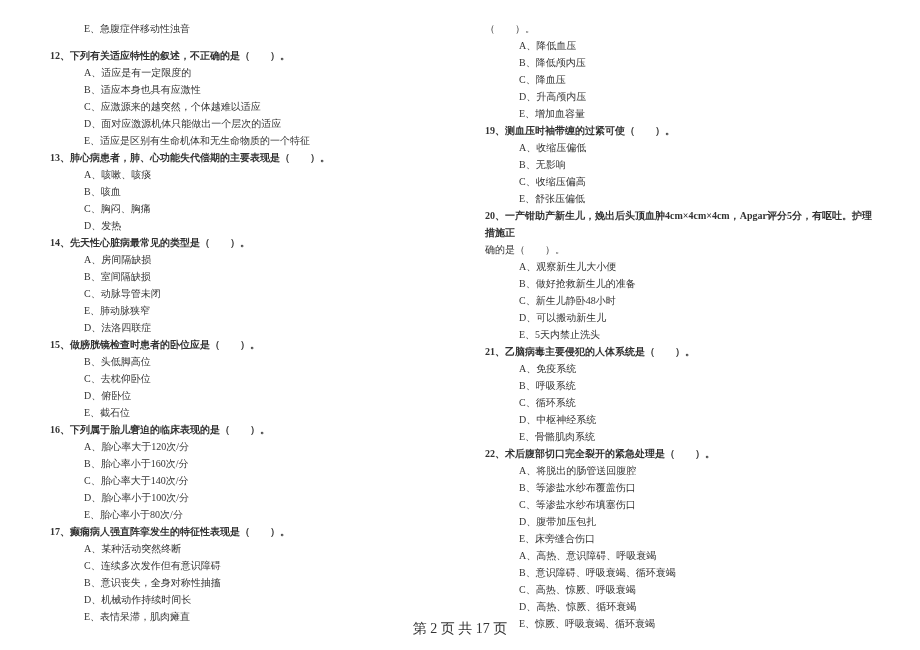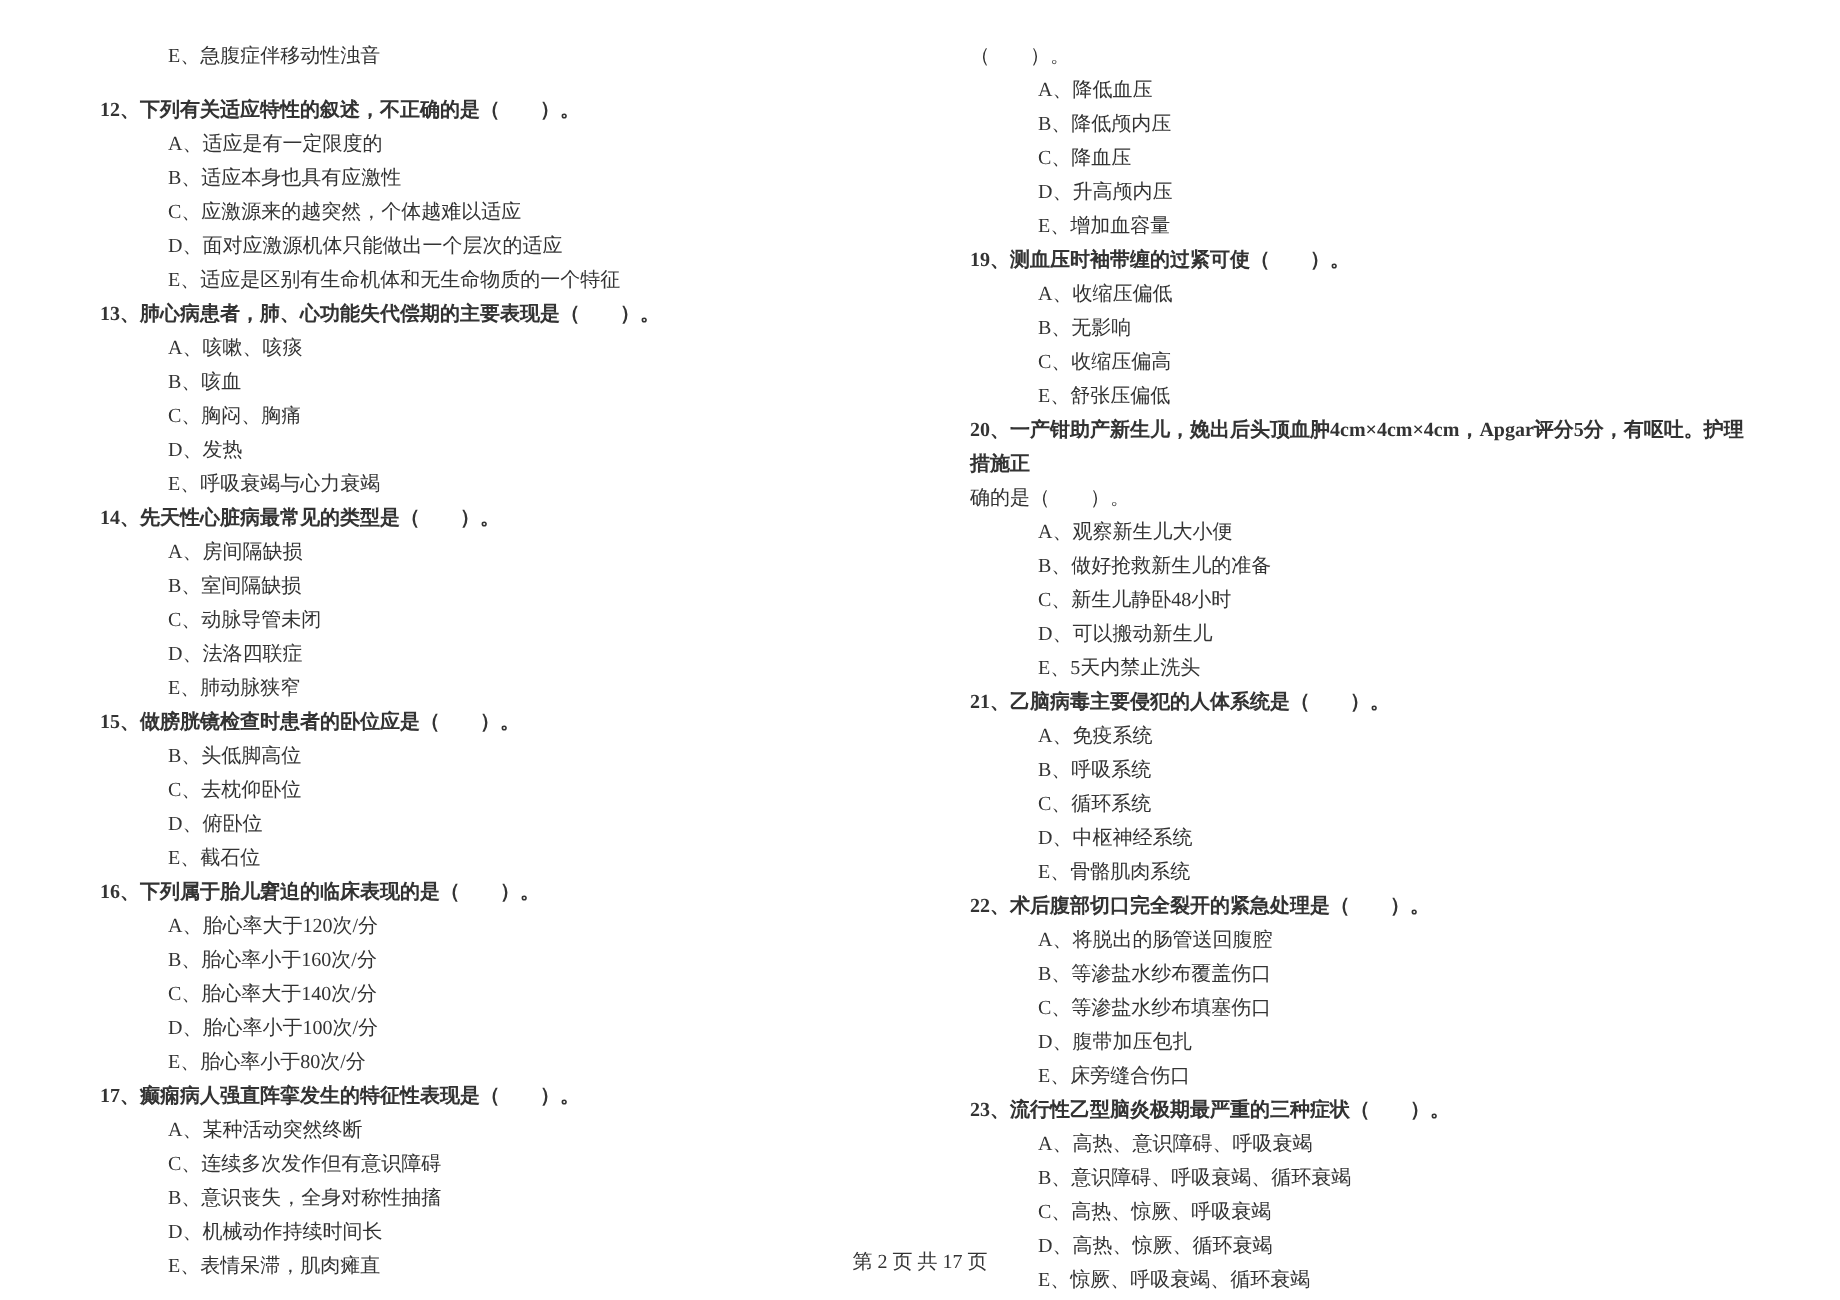--- a/index.html
+++ b/index.html
@@ -22,48 +22,47 @@
     .opt-line { padding-left: 44px; }
     .q-line { padding-left: 10px; font-weight: bold; }
     .q-line-cont { padding-left: 10px; }
     .prefix { padding-left: 44px; }
     .footer {
       position: absolute;
       bottom: 12px;
       left: 0;
       width: 100%;
       text-align: center;
-      font-size: 10px;
+      font-size: 14px;
     }
   </style>
 </head>
 <body>
 
 <div class="columns">
   <div class="col">
     <div class="prefix">E、急腹症伴移动性浊音</div>
     <div style="height:10px"></div>
     <div class="q-line">12、下列有关适应特性的叙述，不正确的是（　　）。</div>
     <div class="opt-line">A、适应是有一定限度的</div>
     <div class="opt-line">B、适应本身也具有应激性</div>
     <div class="opt-line">C、应激源来的越突然，个体越难以适应</div>
     <div class="opt-line">D、面对应激源机体只能做出一个层次的适应</div>
     <div class="opt-line">E、适应是区别有生命机体和无生命物质的一个特征</div>
     <div class="q-line">13、肺心病患者，肺、心功能失代偿期的主要表现是（　　）。</div>
     <div class="opt-line">A、咳嗽、咳痰</div>
     <div class="opt-line">B、咳血</div>
     <div class="opt-line">C、胸闷、胸痛</div>
     <div class="opt-line">D、发热</div>
-    <div class="opt-line">E、呼吸衰竭与心力衰竭</div>
     <div class="q-line">14、先天性心脏病最常见的类型是（　　）。</div>
     <div class="opt-line">A、房间隔缺损</div>
     <div class="opt-line">B、室间隔缺损</div>
     <div class="opt-line">C、动脉导管未闭</div>
+    <div class="opt-line">E、肺动脉狭窄</div>
     <div class="opt-line">D、法洛四联症</div>
-    <div class="opt-line">E、肺动脉狭窄</div>
     <div class="q-line">15、做膀胱镜检查时患者的卧位应是（　　）。</div>
     <div class="opt-line">B、头低脚高位</div>
     <div class="opt-line">C、去枕仰卧位</div>
     <div class="opt-line">D、俯卧位</div>
     <div class="opt-line">E、截石位</div>
     <div class="q-line">16、下列属于胎儿窘迫的临床表现的是（　　）。</div>
     <div class="opt-line">A、胎心率大于120次/分</div>
     <div class="opt-line">B、胎心率小于160次/分</div>
     <div class="opt-line">C、胎心率大于140次/分</div>
     <div class="opt-line">D、胎心率小于100次/分</div>
@@ -101,21 +100,20 @@
     <div class="opt-line">B、呼吸系统</div>
     <div class="opt-line">C、循环系统</div>
     <div class="opt-line">D、中枢神经系统</div>
     <div class="opt-line">E、骨骼肌肉系统</div>
     <div class="q-line">22、术后腹部切口完全裂开的紧急处理是（　　）。</div>
     <div class="opt-line">A、将脱出的肠管送回腹腔</div>
     <div class="opt-line">B、等渗盐水纱布覆盖伤口</div>
     <div class="opt-line">C、等渗盐水纱布填塞伤口</div>
     <div class="opt-line">D、腹带加压包扎</div>
     <div class="opt-line">E、床旁缝合伤口</div>
-    <div class="q-line">23、流行性乙型脑炎极期最严重的三种症状（　　）。</div>
     <div class="opt-line">A、高热、意识障碍、呼吸衰竭</div>
     <div class="opt-line">B、意识障碍、呼吸衰竭、循环衰竭</div>
     <div class="opt-line">C、高热、惊厥、呼吸衰竭</div>
     <div class="opt-line">D、高热、惊厥、循环衰竭</div>
     <div class="opt-line">E、惊厥、呼吸衰竭、循环衰竭</div>
 
   </div>
 </div>
 
 <div class="footer">第 2 页 共 17 页</div>

